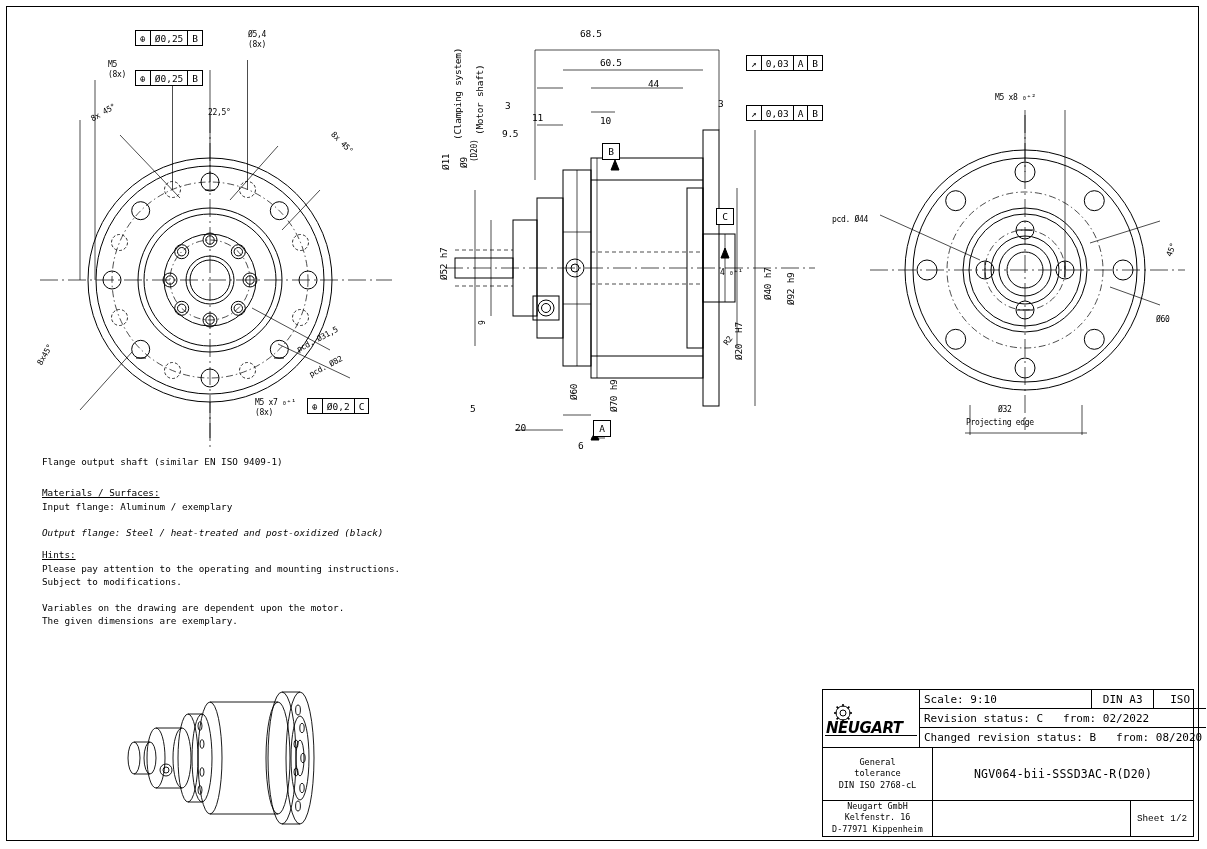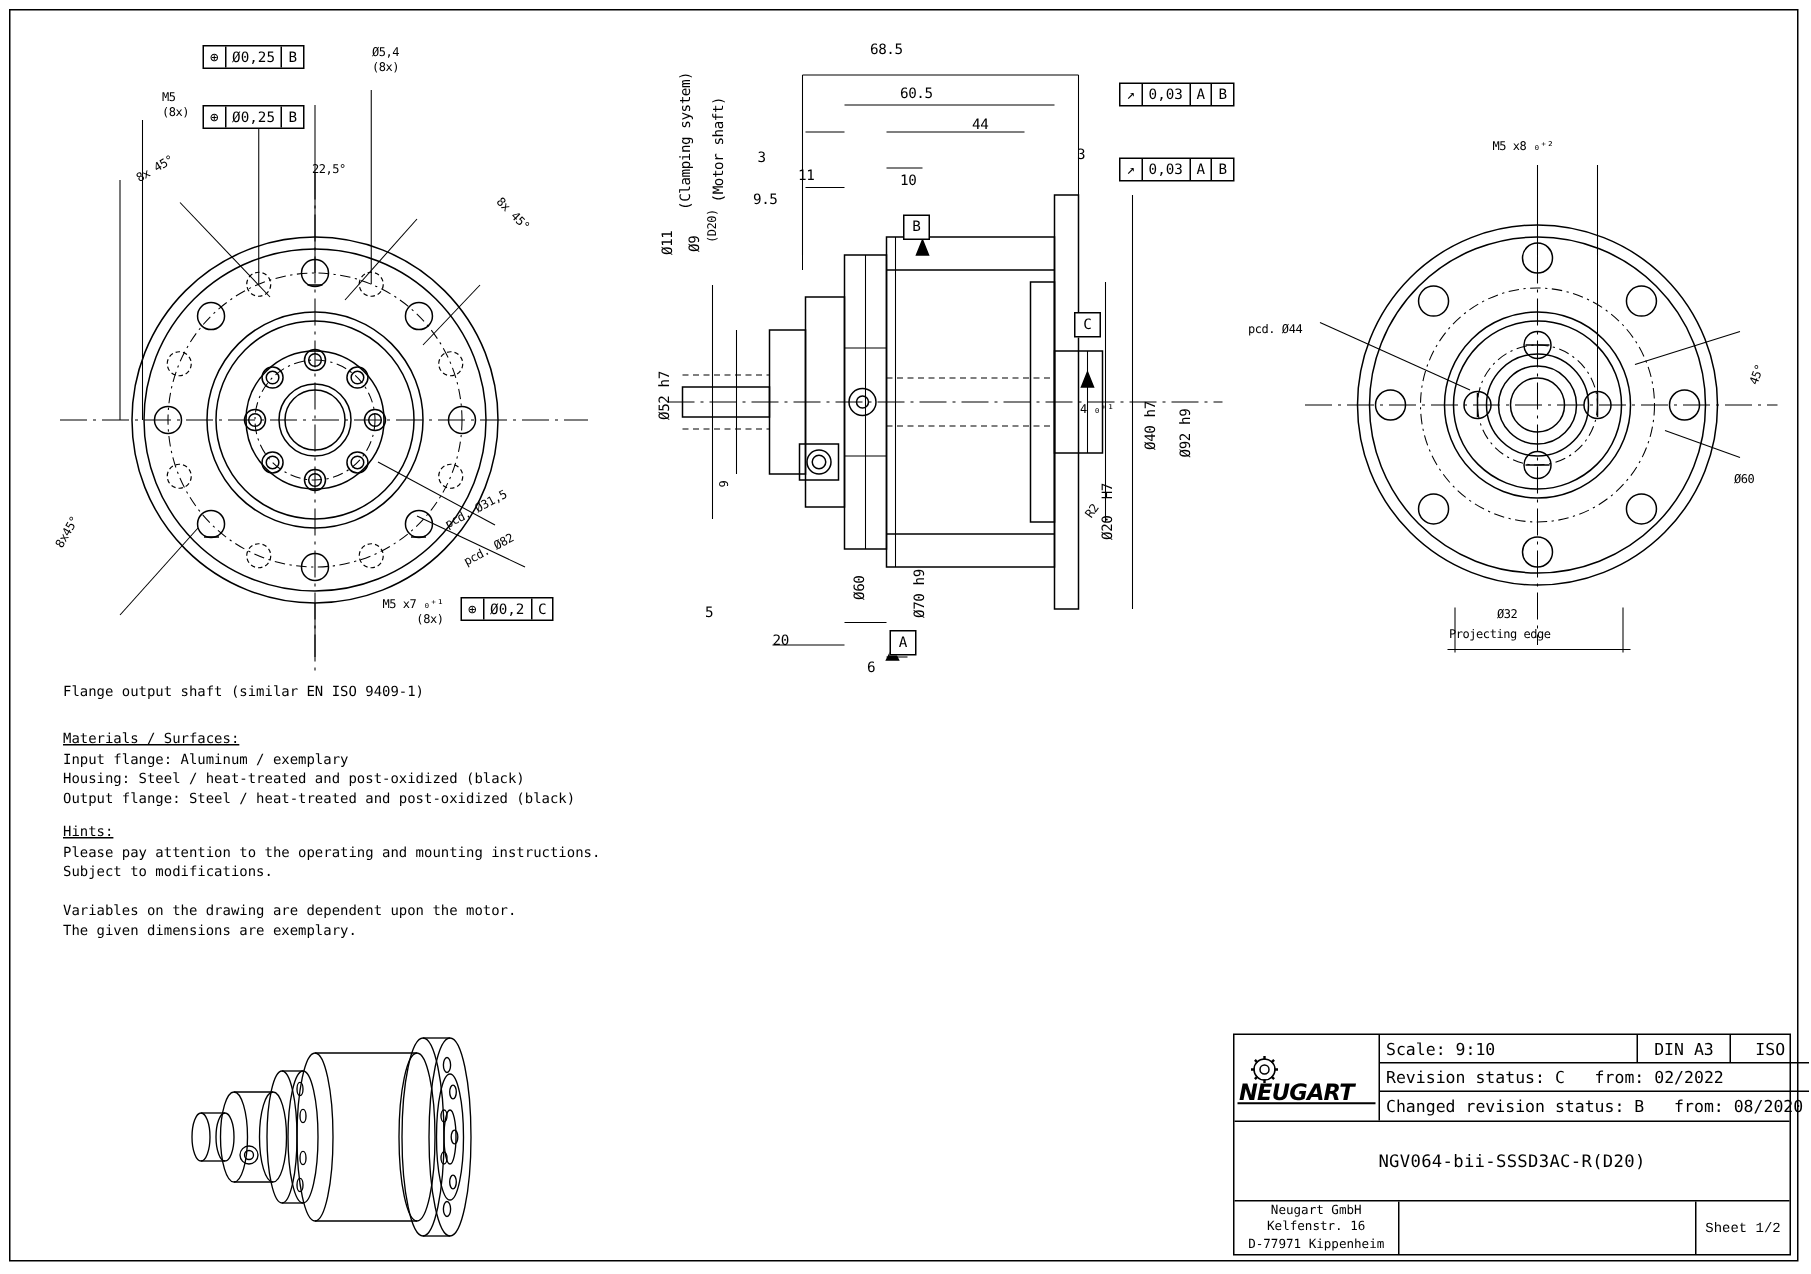--- a/index.html
+++ b/index.html
@@ -291,21 +291,21 @@
   </div>
   <div class="fcf" style="left:135px;top:70px;">
     <div>⊕</div>
     <div>Ø0,25</div>
     <div>B</div>
   </div>
   <div class="lbl sm" style="left:108px;top:60px;">M5
 (8x)</div>
   <div class="lbl sm" style="left:248px;top:30px;">Ø5,4
 (8x)</div>
-  <div class="lbl sm" style="left:255px;top:398px;text-align:right;">M5 x7 ₀⁺¹
+  <div class="lbl sm" style="left:255px;top:398px;">M5 x7 ₀⁺¹
 (8x)</div>
   <div class="fcf" style="left:307px;top:398px;">
     <div>⊕</div>
     <div>Ø0,2</div>
     <div>C</div>
   </div>
   <div class="lbl sm" style="left:90px;top:108px;transform:rotate(-30deg);">8x 45°</div>
   <div class="lbl sm" style="left:208px;top:108px;">22,5°</div>
   <div class="lbl sm" style="left:328px;top:138px;transform:rotate(45deg);">8x 45°</div>
   <div class="lbl sm" style="left:34px;top:350px;transform:rotate(-60deg);">8x45°</div>
@@ -476,22 +476,21 @@
   <div class="lbl sm" style="left:995px;top:93px;">M5 x8 ₀⁺²</div>
   <div class="lbl sm" style="left:832px;top:215px;">pcd. Ø44</div>
   <div class="lbl sm" style="left:1165px;top:245px;transform:rotate(-70deg);">45°</div>
   <div class="lbl sm" style="left:1156px;top:315px;">Ø60</div>
   <div class="lbl sm" style="left:998px;top:405px;">Ø32</div>
   <div class="lbl sm" style="left:966px;top:418px;">Projecting edge</div>
 
   <div class="notes" style="left:42px;top:455px;">Flange output shaft (similar EN ISO 9409-1)</div>
   <div class="notes u" style="left:42px;top:486px;">Materials / Surfaces:</div>
   <div class="notes" style="left:42px;top:500px;">Input flange: Aluminum / exemplary</div>
-  <div class="notes" style="left:42px;top:513px;">Housing: Steel / heat-treated and post-oxidized (black)</div>
-  <div class="notes" style="left:42px;top:526px;">Output flange: Steel / heat-treated and post-oxidized (black)</div>
+  <div class="notes" style="left:42px;top:526px;font-style:italic;">Output flange: Steel / heat-treated and post-oxidized (black)</div>
   <div class="notes u" style="left:42px;top:548px;">Hints:</div>
   <div class="notes" style="left:42px;top:562px;">Please pay attention to the operating and mounting instructions.</div>
   <div class="notes" style="left:42px;top:575px;">Subject to modifications.</div>
   <div class="notes" style="left:42px;top:601px;">Variables on the drawing are dependent upon the motor.</div>
   <div class="notes" style="left:42px;top:614px;">The given dimensions are exemplary.</div>
 
   <svg class="dwg" width="250" height="200" style="left:110px;top:648px;">
     <g stroke="#000" fill="none" stroke-width="0.9">
 
       <ellipse cx="24" cy="110" rx="6" ry="16"></ellipse>
@@ -568,20 +567,23 @@
         </div>
         <div class="tb-row">
           <div class="tb-cell" style="flex:1">Revision status: C   from: 02/2022</div>
         </div>
         <div class="tb-row">
           <div class="tb-cell" style="flex:1">Changed revision status: B   from: 08/2020</div>
         </div>
       </div>
     </div>
     <div id="tb-mid">
+      <div id="tb-gen-tol">General
+tolerance
+DIN ISO 2768-cL</div>
       <div id="tb-partno">NGV064-bii-SSSD3AC-R(D20)</div>
     </div>
     <div id="tb-bot">
       <div id="tb-company">Neugart GmbH
 Kelfenstr. 16
 D-77971 Kippenheim</div>
       <div id="tb-blank"></div>
       <div id="tb-sheet">Sheet 1/2</div>
     </div>
   </div>

